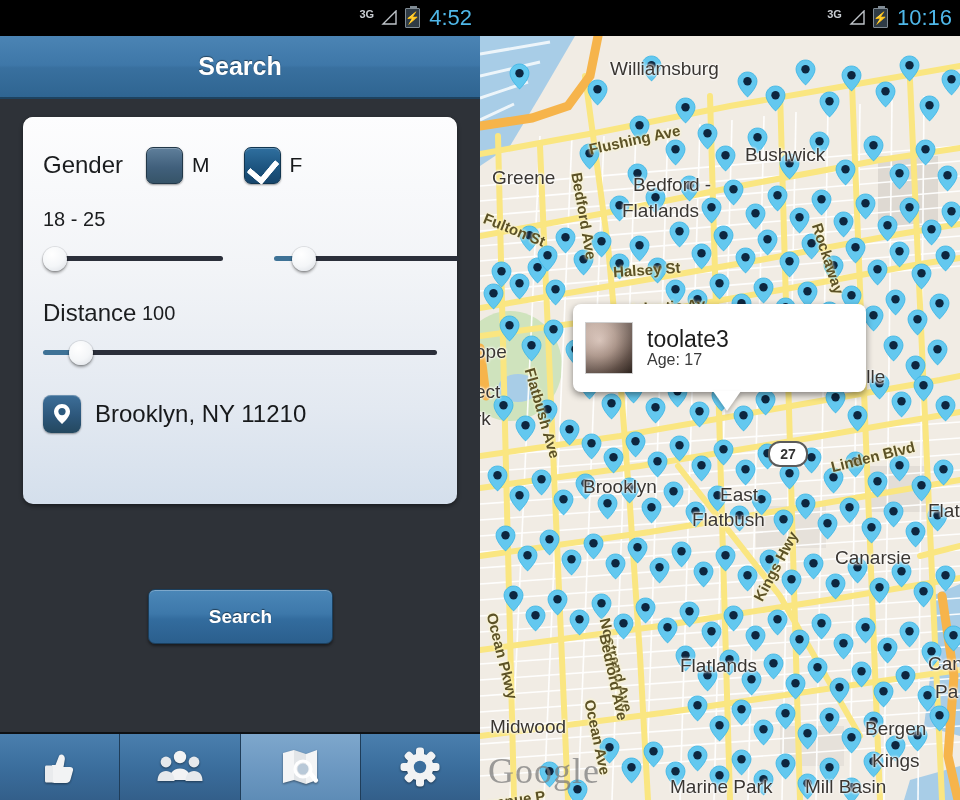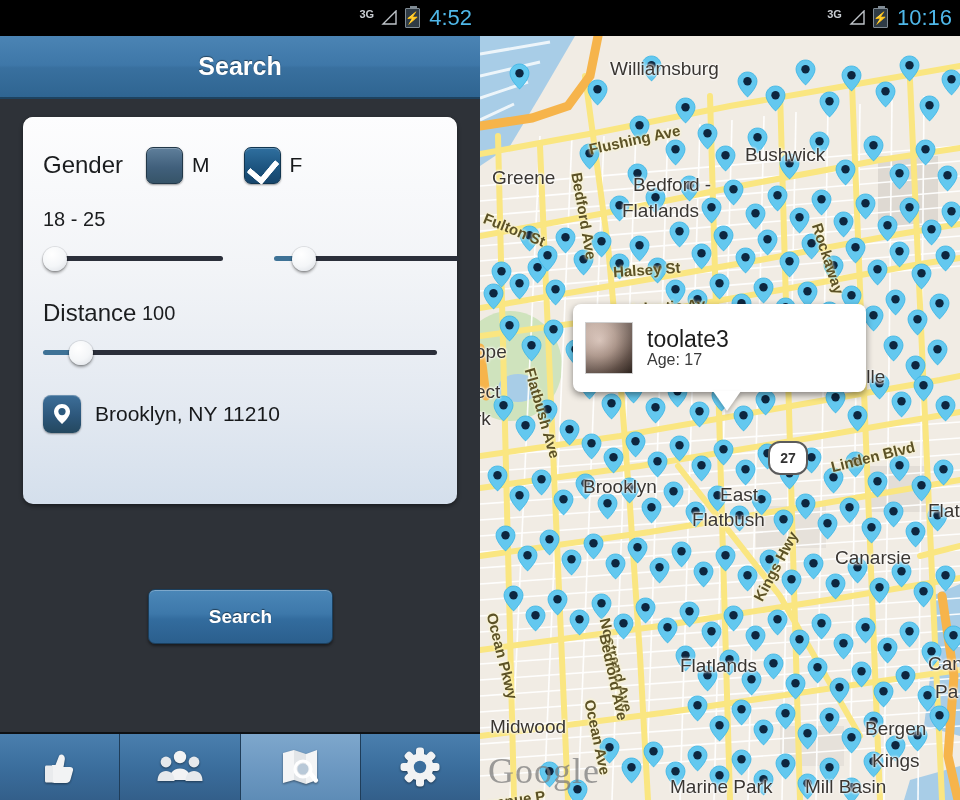--- a/index.html
+++ b/index.html
@@ -176,21 +176,21 @@
   
   .loc-row { margin-top: 22px; height: 42px; align-items:center; }
   .loc-icon {
     width: 38px; height: 38px; border-radius: 8px;
     background: linear-gradient(to bottom, #3d6f99 0%, #2d577b 55%, #24485f 100%);
     border: 1px solid #1b3span;
     box-shadow: 0 1px 2px rgba(0,0,0,0.4), inset 0 1px 0 rgba(255,255,255,0.25);
     display:flex; align-items:center; justify-content:center;
     flex:none;
   }
-  .loc-text { margin-left: 14px; font-size: 21px; color:#17191b; }
+  .loc-text { margin-left: 14px; font-size: 24px; color:#17191b; }
 
   
   .search-btn {
     position:absolute;
     left: 148px; top: 589px;
     width: 185px; height: 55px;
     border-radius: 7px;
     background: linear-gradient(to bottom, #4b87b8 0%, #3d78aa 45%, #336c9e 55%, #2b5f8d 100%);
     border: 1px solid #1b3f5d;
     box-shadow: 0 2px 3px rgba(0,0,0,0.45), inset 0 1px 0 rgba(255,255,255,0.28);
@@ -281,21 +281,21 @@
       radial-gradient(circle at 30% 35%, #e6c9bb 0%, #b99a8a 35%, #6a5348 70%, #3a2e27 100%);
     border: 1px solid #cfcfcf;
   }
   .callout .ctext { margin-left: 14px; }
   .callout .cname { font-size: 23px; color:#1c1c1c; line-height:1.05; }
   .callout .cage { font-size: 16px; color:#3a3a3a; margin-top: 0; }
 
   
   .shield {
     position:absolute;
-    width: 40px; height: 34px;
+    width: 40px; height: 26px;
     background:#fff;
     border: 2px solid #5b5b5b;
     border-radius: 12px;
     display:flex; align-items:center; justify-content:center;
     font-size: 14px; color:#333; font-weight:600;
     z-index: 12;
   }
   .google-logo {
     position:absolute;
     left: 8px; bottom: 8px;

